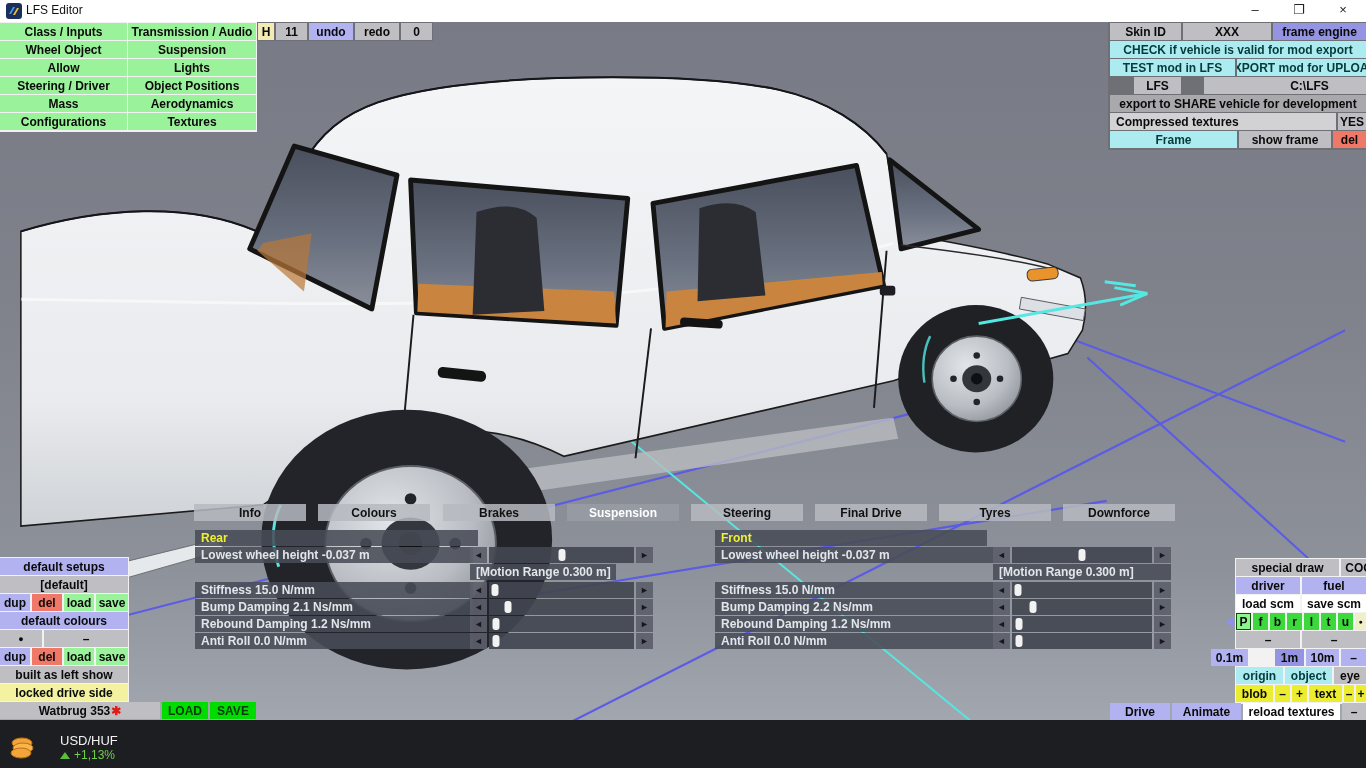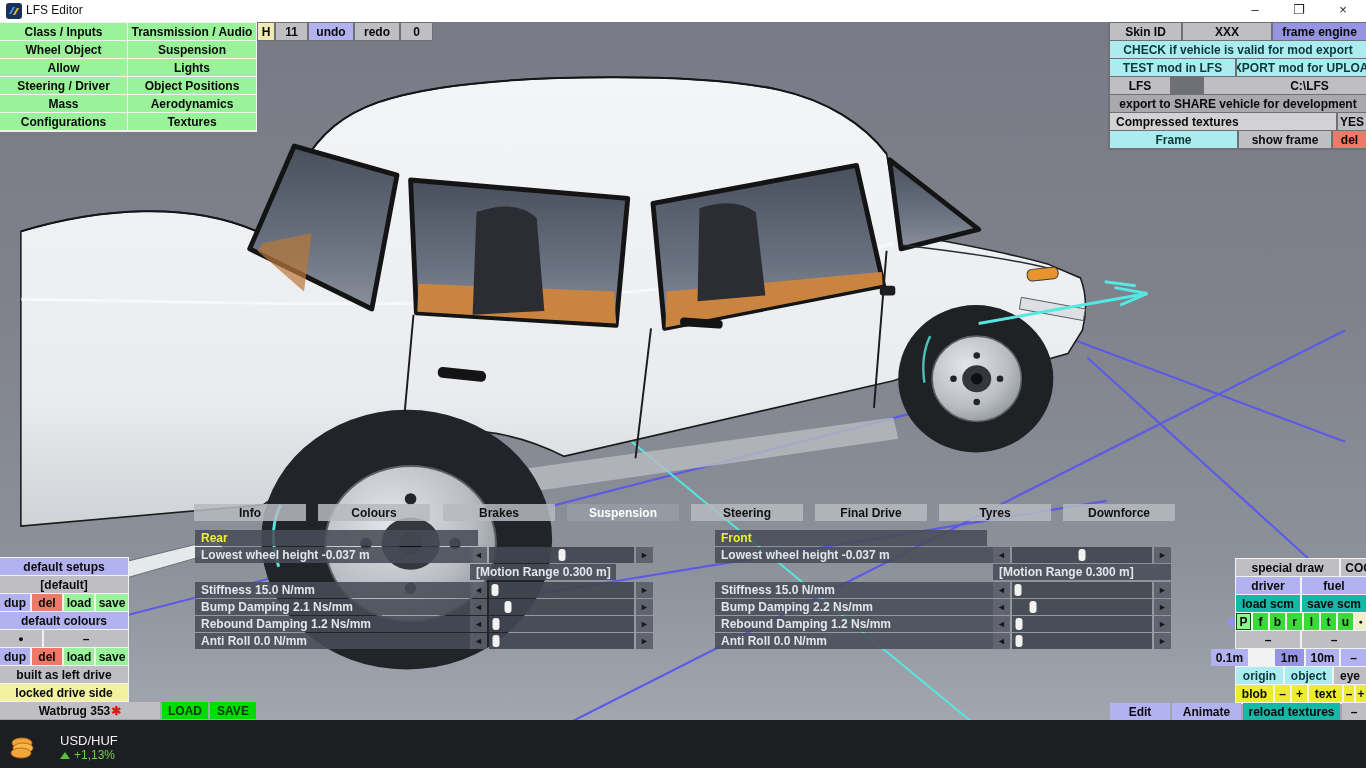--- a/index.html
+++ b/index.html
@@ -13,21 +13,21 @@
   
   #scene{position:absolute;left:0;top:22px;width:1366px;height:698px;
          background:linear-gradient(180deg,#787b85 0%,#7f828b 40%,#8d9199 78%,#a2a6ae 100%);}
   #scene svg{position:absolute;left:0;top:0;}
   
   .btn{position:absolute;box-sizing:border-box;height:17px;display:flex;align-items:center;
        justify-content:center;font-size:12px;font-weight:bold;color:#0a0a0a;
        white-space:nowrap;overflow:hidden;cursor:default;}
   .green  {background:#9af29a;}
   .bgreen {background:#00dc00;color:#043804;}
-  .pgreen {background:#14b8a6;}
+  .pgreen {background:#ffffff;}
   .lgreen {background:#3cd83c;}
   .hgreen {background:#8ef48e;}
   .lav    {background:#b2b2f0;}
   .lavd   {background:#9494e2;}
   .cyan   {background:#acecf0;color:#063a3a;}
   .gray   {background:#bfbfc3;}
   .gray2  {background:#a9a9ad;}
   .gray3  {background:#d2d2d4;}
   .red    {background:#f07868;}
   .yellow {background:#f2f2a0;}
@@ -199,21 +199,21 @@
   <div class="btn gray" style="left:355px;top:23px;width:44px">redo</div>
   <div class="btn gray" style="left:401px;top:23px;width:31px">0</div>
 
   <div class="backdark" style="left:1108px;top:22px;width:258px;height:128px"></div>
   <div class="btn gray" style="left:1110px;top:23px;width:71px">Skin ID</div>
   <div class="btn gray" style="left:1183px;top:23px;width:88px">XXX</div>
   <div class="btn lavd" style="left:1273px;top:23px;width:93px">frame engine</div>
   <div class="btn cyan" style="left:1110px;top:41px;width:256px">CHECK if vehicle is valid for mod export</div>
   <div class="btn cyan" style="left:1110px;top:59px;width:125px">TEST mod in LFS</div>
   <div class="btn cyan" style="left:1237px;top:59px;width:129px">EXPORT mod for UPLOAD</div>
-  <div class="btn gray" style="left:1110px;top:77px;width:60px">LFS</div>
+  <div class="btn gray" style="left:1134px;top:77px;width:47px">LFS</div>
   <div class="btn gray" style="left:1204px;top:77px;width:211px">C:\LFS</div>
   <div class="btn gray2" style="left:1110px;top:95px;width:256px">export to SHARE vehicle for development</div>
   <div class="btn gray3" style="left:1110px;top:113px;width:226px;justify-content:flex-start;padding-left:6px">Compressed textures</div>
   <div class="btn gray" style="left:1338px;top:113px;width:28px">YES</div>
   <div class="btn cyan" style="left:1110px;top:131px;width:127px">Frame</div>
   <div class="btn gray" style="left:1239px;top:131px;width:92px">show frame</div>
   <div class="btn red" style="left:1333px;top:131px;width:33px">del</div>
 
   <div class="tab" style="left:194px">Info</div>
   <div class="tab" style="left:318px">Colours</div>
@@ -307,21 +307,21 @@
   <div class="btn red" style="left:32px;top:594px;width:30px">del</div>
   <div class="btn green" style="left:64px;top:594px;width:30px">load</div>
   <div class="btn green" style="left:96px;top:594px;width:32px">save</div>
   <div class="btn lav" style="left:0;top:612px;width:128px">default colours</div>
   <div class="btn gray" style="left:0;top:630px;width:42px;font-size:9px">●</div>
   <div class="btn gray" style="left:44px;top:630px;width:84px">–</div>
   <div class="btn lav" style="left:0;top:648px;width:30px">dup</div>
   <div class="btn red" style="left:32px;top:648px;width:30px">del</div>
   <div class="btn green" style="left:64px;top:648px;width:30px">load</div>
   <div class="btn green" style="left:96px;top:648px;width:32px">save</div>
-  <div class="btn gray" style="left:0;top:666px;width:128px">built as left drive</div>
+  <div class="btn gray" style="left:0;top:666px;width:128px">built as left show</div>
   <div class="btn yellow" style="left:0;top:684px;width:128px">locked drive side</div>
   <div class="btn gray" style="left:0;top:702px;width:160px">
     <span>Watbrug 353</span>
       <span style="color:#e01818;margin-left:1px">✱</span>
   </div>
   <div class="btn bgreen" style="left:162px;top:702px;width:46px">LOAD</div>
   <div class="btn bgreen" style="left:210px;top:702px;width:46px">SAVE</div>
 
   <div class="backing" style="left:1235px;top:558px;width:131px;height:146px"></div>
   <div class="btn gray" style="left:1236px;top:559px;width:103px">special draw</div>
@@ -347,21 +347,21 @@
   <div class="btn lav" style="left:1341px;top:649px;width:25px">–</div>
   <div class="btn cyan" style="left:1236px;top:667px;width:47px">origin</div>
   <div class="btn cyan" style="left:1285px;top:667px;width:47px">object</div>
   <div class="btn gray" style="left:1334px;top:667px;width:32px">eye</div>
   <div class="btn byellow" style="left:1236px;top:685px;width:37px">blob</div>
   <div class="btn byellow" style="left:1275px;top:685px;width:15px">–</div>
   <div class="btn byellow" style="left:1292px;top:685px;width:15px">+</div>
   <div class="btn byellow" style="left:1309px;top:685px;width:33px">text</div>
   <div class="btn byellow" style="left:1344px;top:685px;width:10px">–</div>
   <div class="btn byellow" style="left:1356px;top:685px;width:10px">+</div>
-  <div class="btn lav" style="left:1110px;top:703px;width:60px">Edit</div>
+  <div class="btn lav" style="left:1110px;top:703px;width:60px">Drive</div>
   <div class="btn lav" style="left:1172px;top:703px;width:69px">Animate</div>
   <div class="btn pgreen" style="left:1243px;top:703px;width:97px">reload textures</div>
   <div class="btn gray" style="left:1342px;top:703px;width:24px">–</div>
 
   <div id="taskbar">
 
     <div class="abs" style="left:10px;top:13px;display:flex;gap:24px;align-items:center">
       <svg width="26" height="26">
         <ellipse cx="12" cy="8" rx="10" ry="5" fill="#f2a63a" stroke="#b86f14"></ellipse>
         <ellipse cx="13" cy="13" rx="10" ry="5" fill="#f7b54a" stroke="#b86f14"></ellipse>

